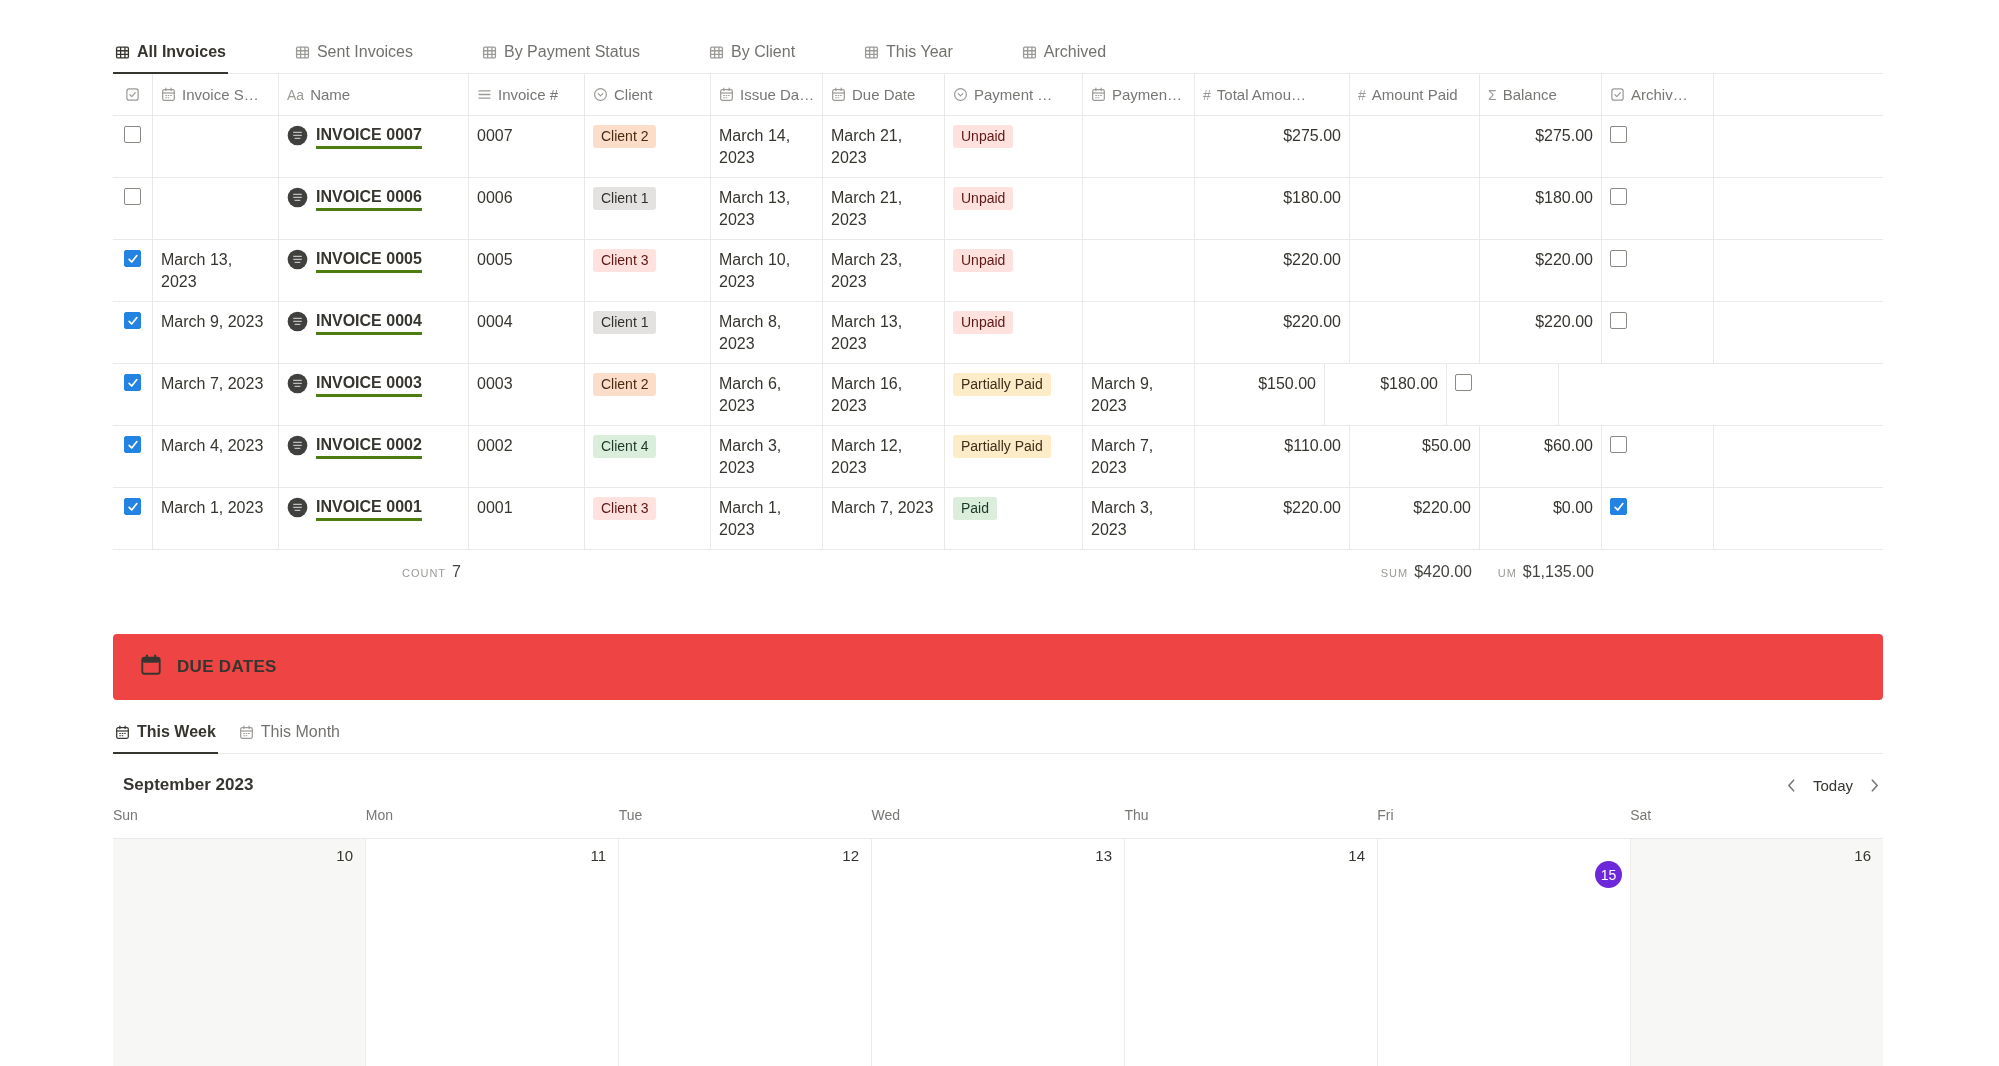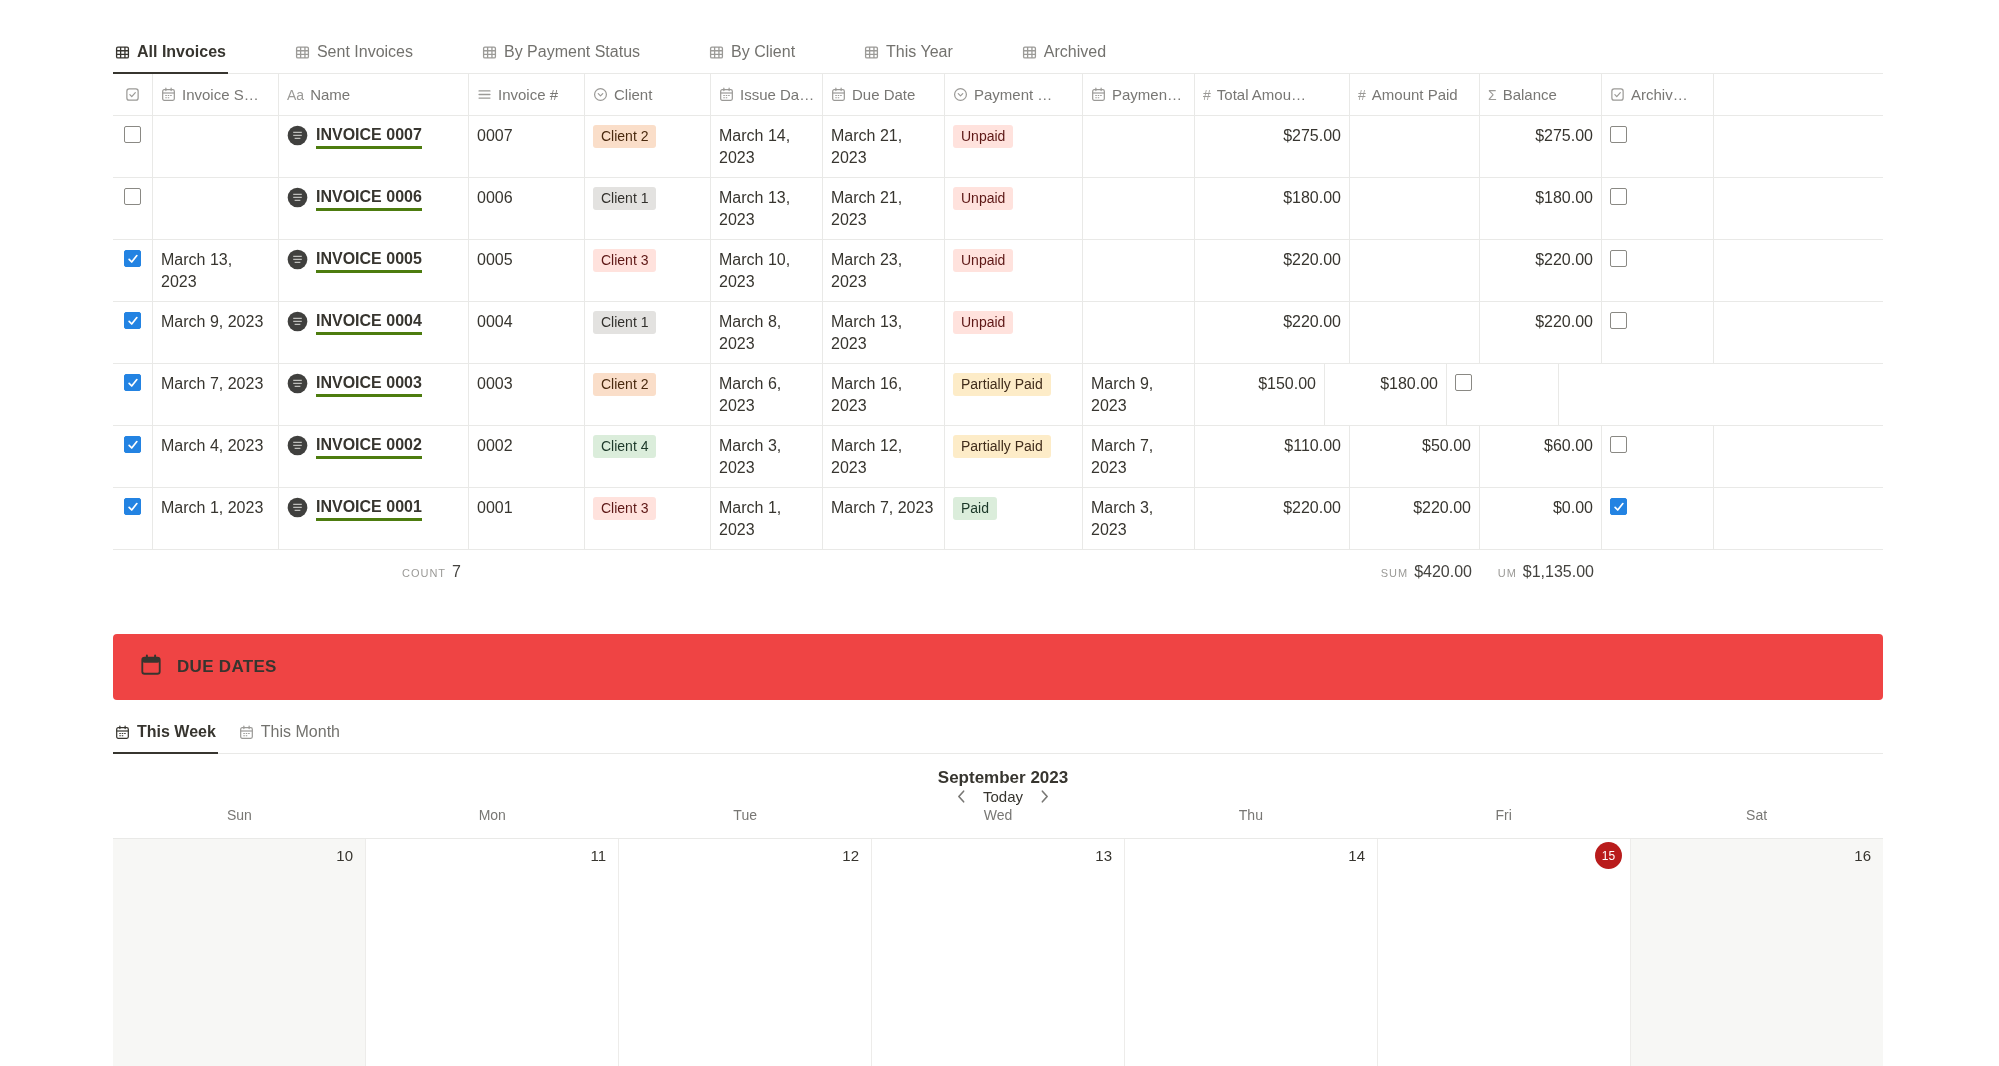--- a/index.html
+++ b/index.html
@@ -58,34 +58,34 @@
 
   
   .banner { margin-top:36px; height:66px; background:#ef4444; border-radius:4px;
             display:flex; align-items:center; gap:15px; padding-left:27px; }
   .banner-title { font-size:17px; font-weight:700; letter-spacing:0.3px; color:#37352F; }
 
   
   .week-tabs { margin-top:16px; }
 
   
-  .cal-head { margin-top:14px; height:34px; display:flex; align-items:center; justify-content:space-between; padding-left:10px;flex-direction:column; }
+  .cal-head { margin-top:14px; height:34px; display:flex; align-items:center; justify-content:space-between; padding-left:10px; }
   .cal-month { font-size:17px; font-weight:700; color:#37352F; }
   .cal-nav { display:flex; align-items:center; gap:13px; color:#787774; }
   .chev { display:inline-flex; cursor:pointer; color:#787774; }
   .today-btn { font-size:15px; color:#37352F; cursor:pointer; }
   .cal-daynames { display:flex; height:26px; margin-bottom:10px; align-items:center; }
-  .dayname { flex:1; text-align:center; font-size:14px; color:#787774; }
+  .dayname { flex:1; font-size:14px; color:#787774; }
   .cal-grid { display:flex; border-top:1px solid #E9E9E7; }
   .cal-cell { flex:1; height:230px; background:#fff; border-left:1px solid #EDECEA; position:relative; cursor:pointer; }
   .cal-cell:first-child { border-left:none; }
   .cal-cell.weekend { background:#F7F7F5; }
   .day-num { position:absolute; top:8px; right:12px; font-size:15px; color:#37352F; }
-  .today-badge { position:absolute; top:3px; right:8px; width:27px; height:27px; border-radius:50%;
-                 background:#b91c1c; color:#fff; display:flex; align-items:center; justify-content:center; font-size:12px; }
+  .today-badge { position:absolute; top:22px; right:8px; width:27px; height:27px; border-radius:50%;
+                 background:#6d28d9; color:#fff; display:flex; align-items:center; justify-content:center; font-size:14px; }
   .cal-sliver { display:flex; border-top:1px solid #EDECEA; }
   .cal-sliver .s-cell { flex:1; height:10px; background:#fff; border-left:1px solid #EDECEA; }
   .cal-sliver .s-cell:first-child { border-left:none; }
   .cal-sliver .s-cell.weekend { background:#F7F7F5; }
 </style>
 </head>
 <body>
 
 <div class="page">
   <div class="content">

